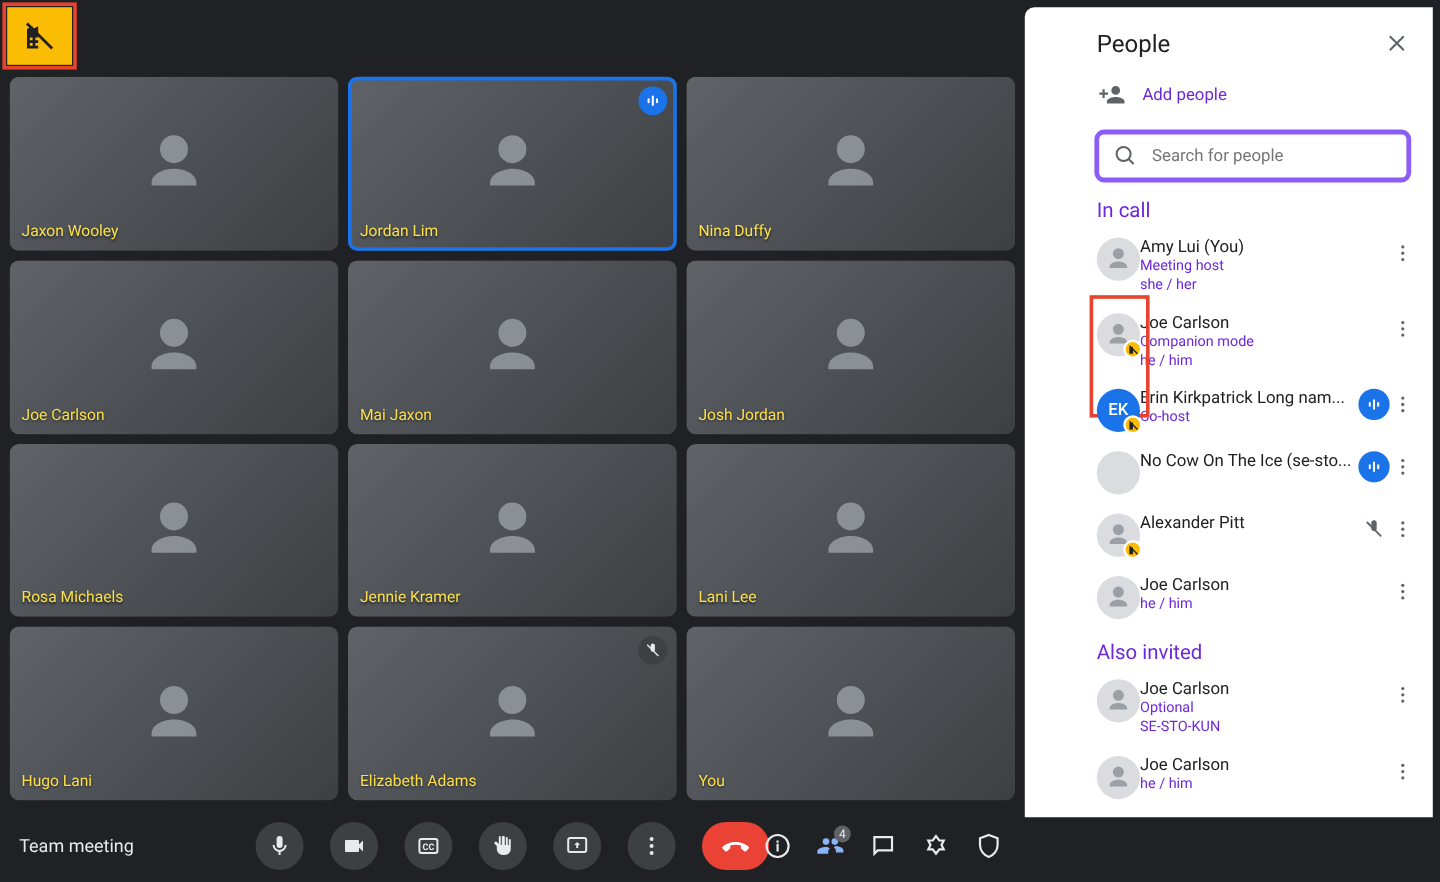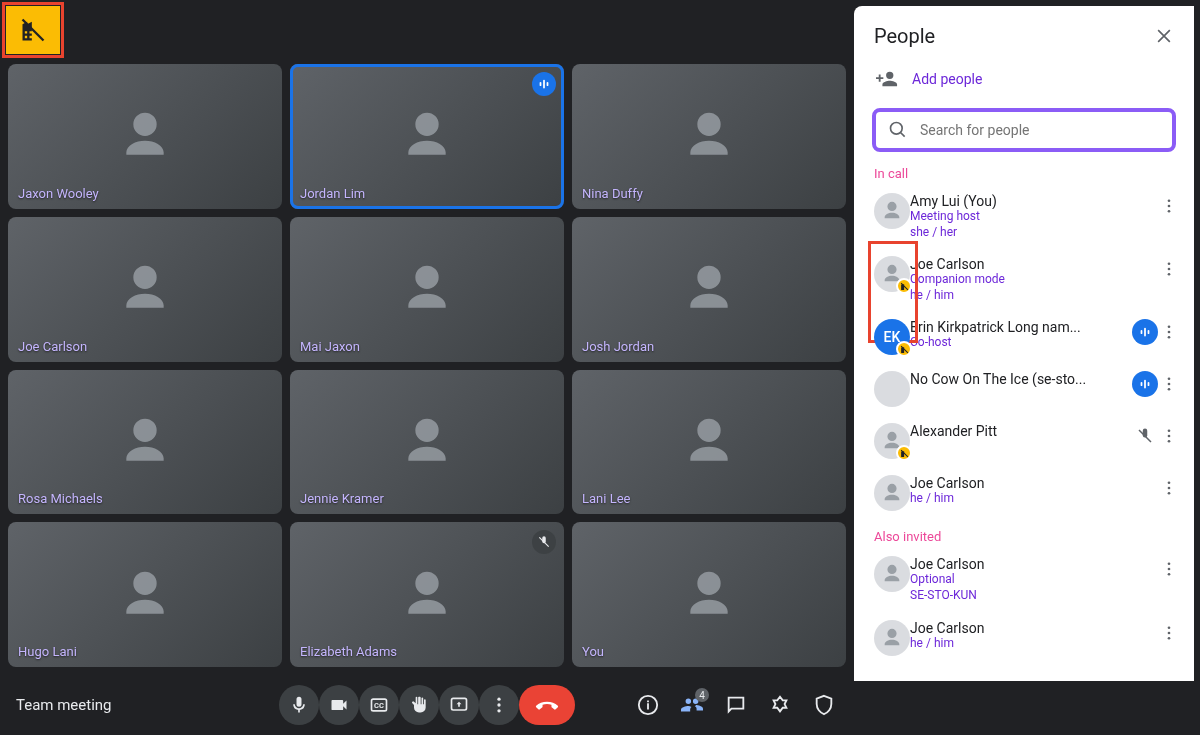--- a/index.html
+++ b/index.html
@@ -1,43 +1,43 @@
 <!DOCTYPE html>
 <html><head>
 <meta charset="utf-8">
 <style>
   * { box-sizing: border-box; margin: 0; padding: 0; font-family: 'Google Sans', Roboto, Arial, sans-serif; }
   body { width: 1200px; height: 735px; background: #202124; color: #e8eaed; overflow: hidden; position: relative; }
   .app { display: flex; height: 100%; }
   .main { flex: 1; display: flex; flex-direction: column; position: relative; }
   .grid { display: grid; grid-template-columns: repeat(3, 1fr); grid-template-rows: repeat(4, 1fr); gap: 8px; padding: 64px 8px 8px 8px; flex: 1; }
   .tile { position: relative; background: #3c4043; border-radius: 8px; overflow: hidden; display:flex; align-items:center; justify-content:center;}
-  .tile .name { position: absolute; left: 10px; bottom: 8px; color: #c4b5fd; font-size: 13px; text-shadow: 0 1px 2px rgba(0,0,0,.6); }
+  .tile .name { position: absolute; left: 10px; bottom: 8px; color: #fde047; font-size: 13px; text-shadow: 0 1px 2px rgba(0,0,0,.6); }
   .tile.speaking { outline: 3px solid #1a73e8; outline-offset: -3px; }
   .tile .badge { position: absolute; top: 8px; right: 8px; width: 24px; height: 24px; border-radius: 50%; background: #1a73e8; display: flex; align-items: center; justify-content: center; }
   .tile .mute { position: absolute; top: 8px; right: 8px; width: 24px; height: 24px; border-radius: 50%; background: rgba(60,64,67,.9); display:flex;align-items:center;justify-content:center;}
   .avatar-ph { width:100%; height:100%; background: linear-gradient(135deg,#5f6368,#3c4043); display:flex; align-items:center; justify-content:center;}
   .avatar-ph svg { width:56px; height:56px; opacity:.8;}
   .bottom-bar { height: 60px; display: flex; align-items: center; padding: 0 16px; gap: 8px; position:relative;}
   .meeting-name { font-size: 15px; color:#e8eaed; flex:0 0 auto; }
-  .controls { position:absolute; left:50%; transform:translateX(-50%); display: flex; gap: 0; align-items:flex-start;}
+  .controls { position:absolute; left:50%; transform:translateX(-50%); display: flex; gap: 22px; align-items:flex-start;}
   .ctl { width: 40px; height: 40px; border-radius: 50%; background: #3c4043; display:flex; align-items:center; justify-content:center; cursor:pointer;}
   .ctl.hangup { background: #ea4335; width: 56px; border-radius: 24px; }
   .right-ctls { margin-left:auto; display:flex; gap:16px; align-items:center;}
   .right-ctl { width:28px; height:28px; display:flex; align-items:center; justify-content:center; cursor:pointer; position:relative;}
   .right-ctl.active svg path, .right-ctl.active svg circle { fill:#8ab4f8; }
   .count-badge { position:absolute; top:-3px; right:-3px; background:#5f6368; border-radius:8px; min-width:14px; height:14px; font-size:10px; display:flex; align-items:center; justify-content:center; padding:0 3px;}
-  .panel { width: 340px; background: #fff; color: #202124; border-radius: 8px 0 0 0; margin: 6px 6px 54px 0; display:flex; flex-direction:column; overflow:hidden;}
+  .panel { width: 340px; background: #fff; color: #202124; border-radius: 8px 0 0 0; margin: 6px 6px 54px 0; display:flex; flex-direction:column; overflow:hidden;padding-left:40px;}
   .panel-head { display:flex; align-items:center; padding: 18px 20px 6px; }
   .panel-title { font-size: 20px; font-weight: 400; flex:1;}
   .close { cursor:pointer; }
   .add-row { display:flex; align-items:center; gap:14px; padding: 14px 22px; color:#6d28d9; font-size:14px; cursor:pointer;}
   .search-wrap { margin: 4px 18px 10px; border:4px solid #8b5cf6; border-radius:8px; display:flex; align-items:center; padding:8px 12px; gap:12px;}
   .search-wrap input { border:none; outline:none; font-size:14px; flex:1; background:transparent; color:#202124;}
-  .section-label { padding: 4px 20px; font-size: 13px; color:#ec4899;}
+  .section-label { padding: 4px 20px; font-size: 17px; color:#6d28d9;}
   .plist { flex:1; overflow-y:auto; }
   .prow { display:flex; align-items:flex-start; gap:0; padding: 8px 14px 8px 20px;}
   .pavatar { width:36px; height:36px; border-radius:50%; background:#dadce0; flex:0 0 36px; position:relative; display:flex; align-items:center; justify-content:center; font-size:14px; font-weight:500;}
   .pavatar.initials { background:#1a73e8; color:#fff;}
   .pavatar .sub-badge { position:absolute; bottom:-2px; right:-2px; width:16px; height:16px; border-radius:50%; background:#fbbc04; border:2px solid #fff; display:flex;align-items:center;justify-content:center;}
   .pinfo { flex:1; min-width:0;}
   .pname { font-size:14px; color:#202124; white-space:nowrap; overflow:hidden; text-overflow:ellipsis;}
   .psub { font-size:12px; color:#6d28d9; line-height:1.3;}
   .picon { width:26px; height:26px; border-radius:50%; display:flex; align-items:center; justify-content:center; }
   .picon.blue { background:#1a73e8;}

